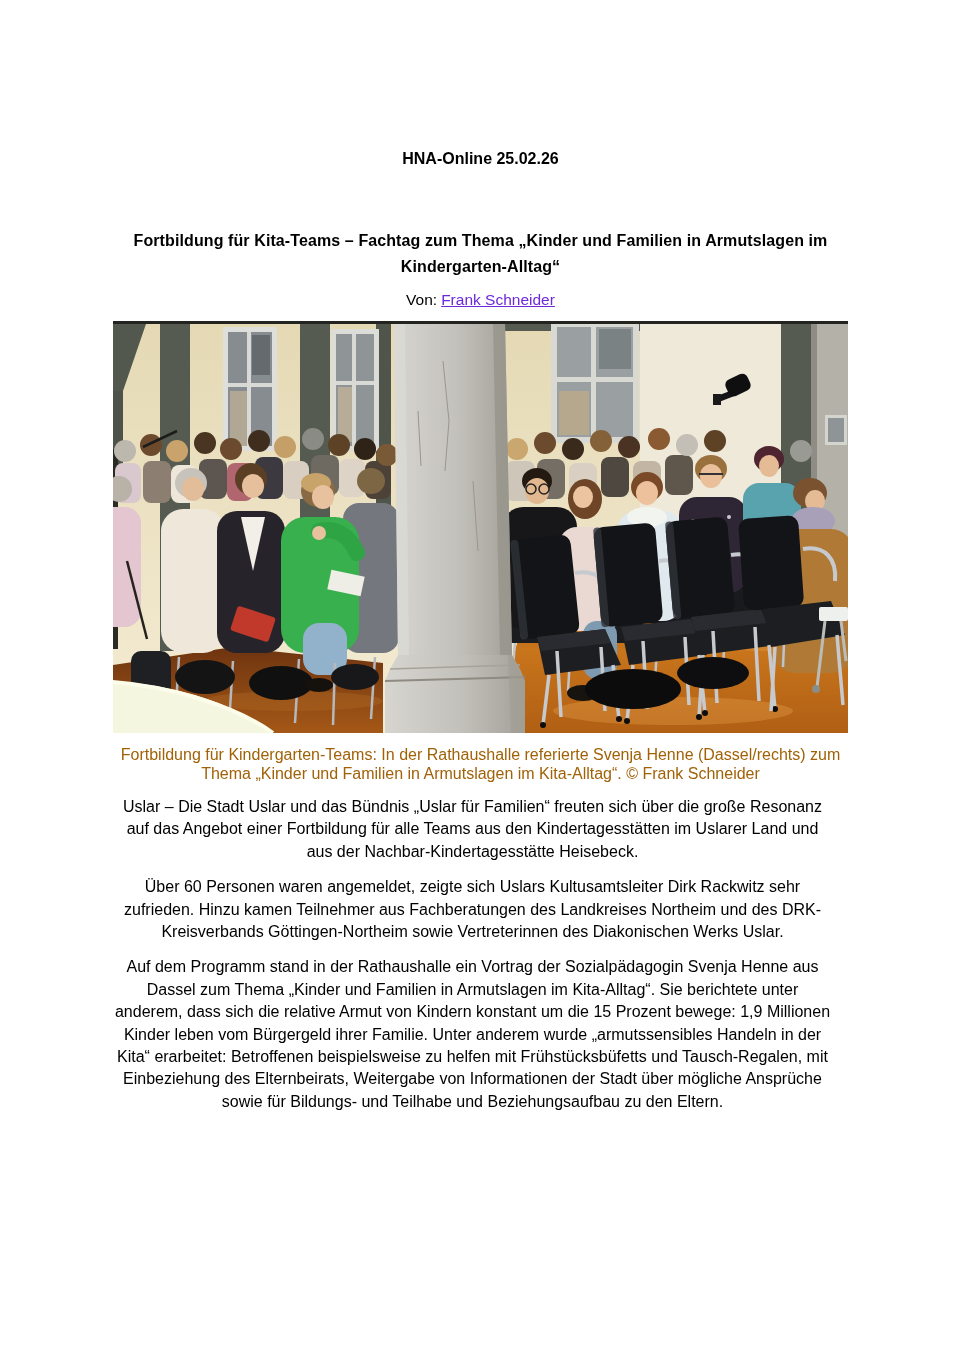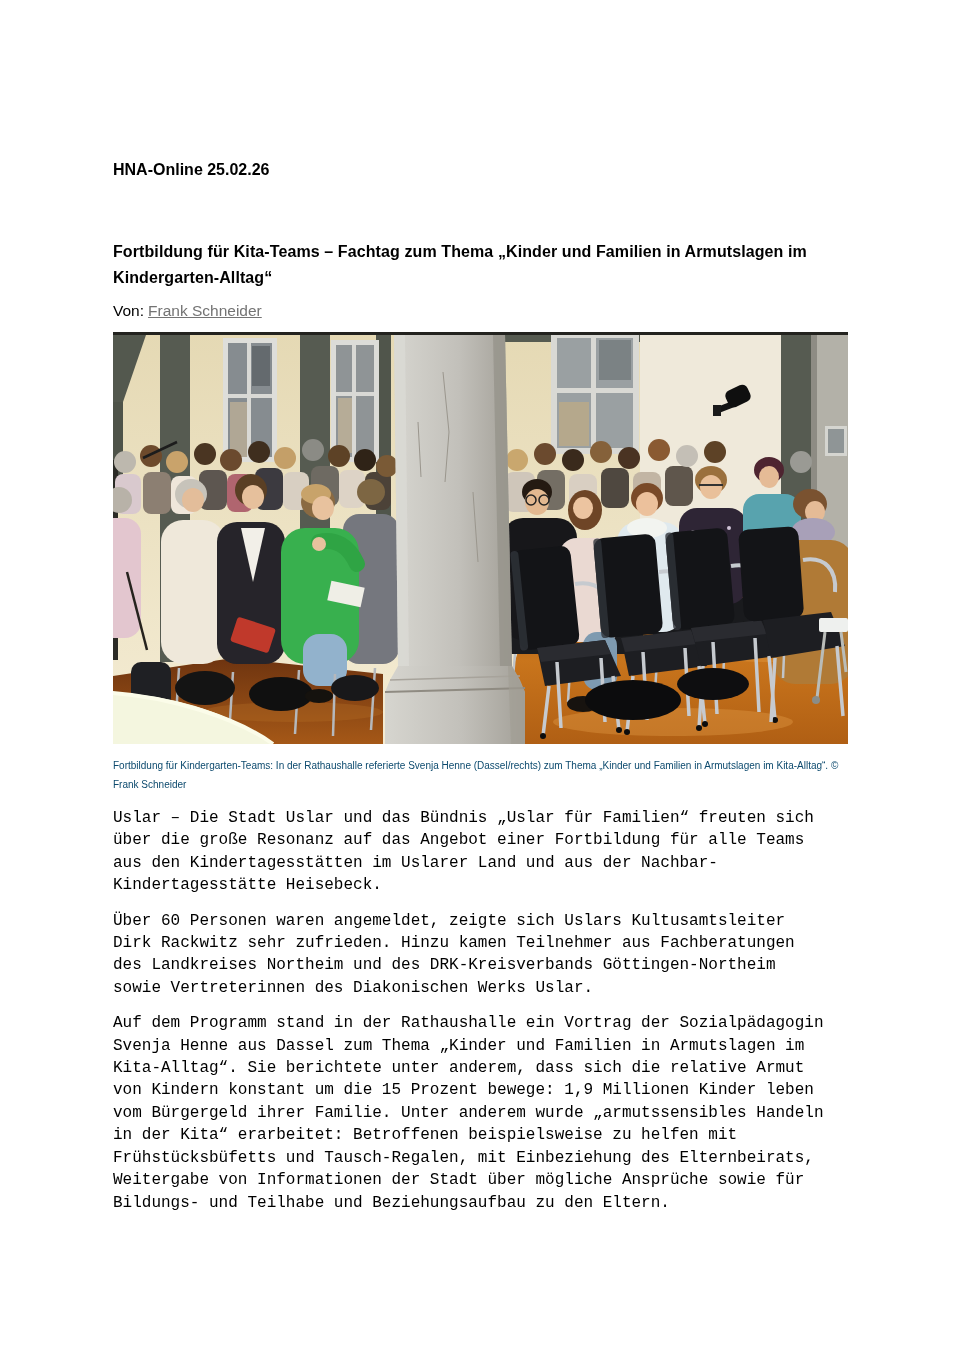--- a/index.html
+++ b/index.html
@@ -1,39 +1,39 @@
 <!DOCTYPE html>
 <html><head>
 <meta charset="utf-8">
 <style>
   html, body { margin:0; padding:0; }
   body {
     width:960px; height:1358px; background:#ffffff;
     font-family:"Liberation Sans", sans-serif; color:#000;
     position:relative; overflow:hidden;
   }
-  .page { position:absolute; left:113px; top:12px; width:735px; }
+  .page { position:absolute; left:113px; top:1px; width:735px;text-align:center; }
 
   .source-line { margin-top:148px; font-size:16px; font-weight:700; line-height:20px; }
 
   .article-title {
     margin:59px 0 0 0; font-size:16px; font-weight:700;
     line-height:26px; letter-spacing:0.1px;
   }
 
   .byline { margin-top:10px; font-size:15.5px; line-height:20px; }
   .byline-label { font-weight:400; }
-  .author-link { color:#737373; text-decoration:underline; margin-left:4px; cursor:pointer; }
+  .author-link { color:#6d28d9; text-decoration:underline; margin-left:4px; cursor:pointer; }
 
   .photo-figure { margin-top:11px; width:735px; height:412px; overflow:hidden; }
   .photo-figure svg { display:block; }
 
-  .photo-caption { margin-top:12px; font-size:10px; line-height:19px; color:#0c4a6e; }
-
-  .article-paragraph { margin:13px 16px 0 0; font-size:16px; line-height:22.4px;font-family:Liberation Mono, monospace; }
+  .photo-caption { margin-top:12px; font-size:16px; line-height:19px; color:#a16207; }
+
+  .article-paragraph { margin:13px 16px 0 0; font-size:16px; line-height:22.4px; }
 </style>
 </head>
 <body>
 
 <div class="page">
 
   <div class="source-line">HNA-Online 25.02.26</div>
 
   <h1 class="article-title">Fortbildung für Kita-Teams – Fachtag zum Thema „Kinder und Familien in Armutslagen im Kindergarten-Alltag“</h1>
 

